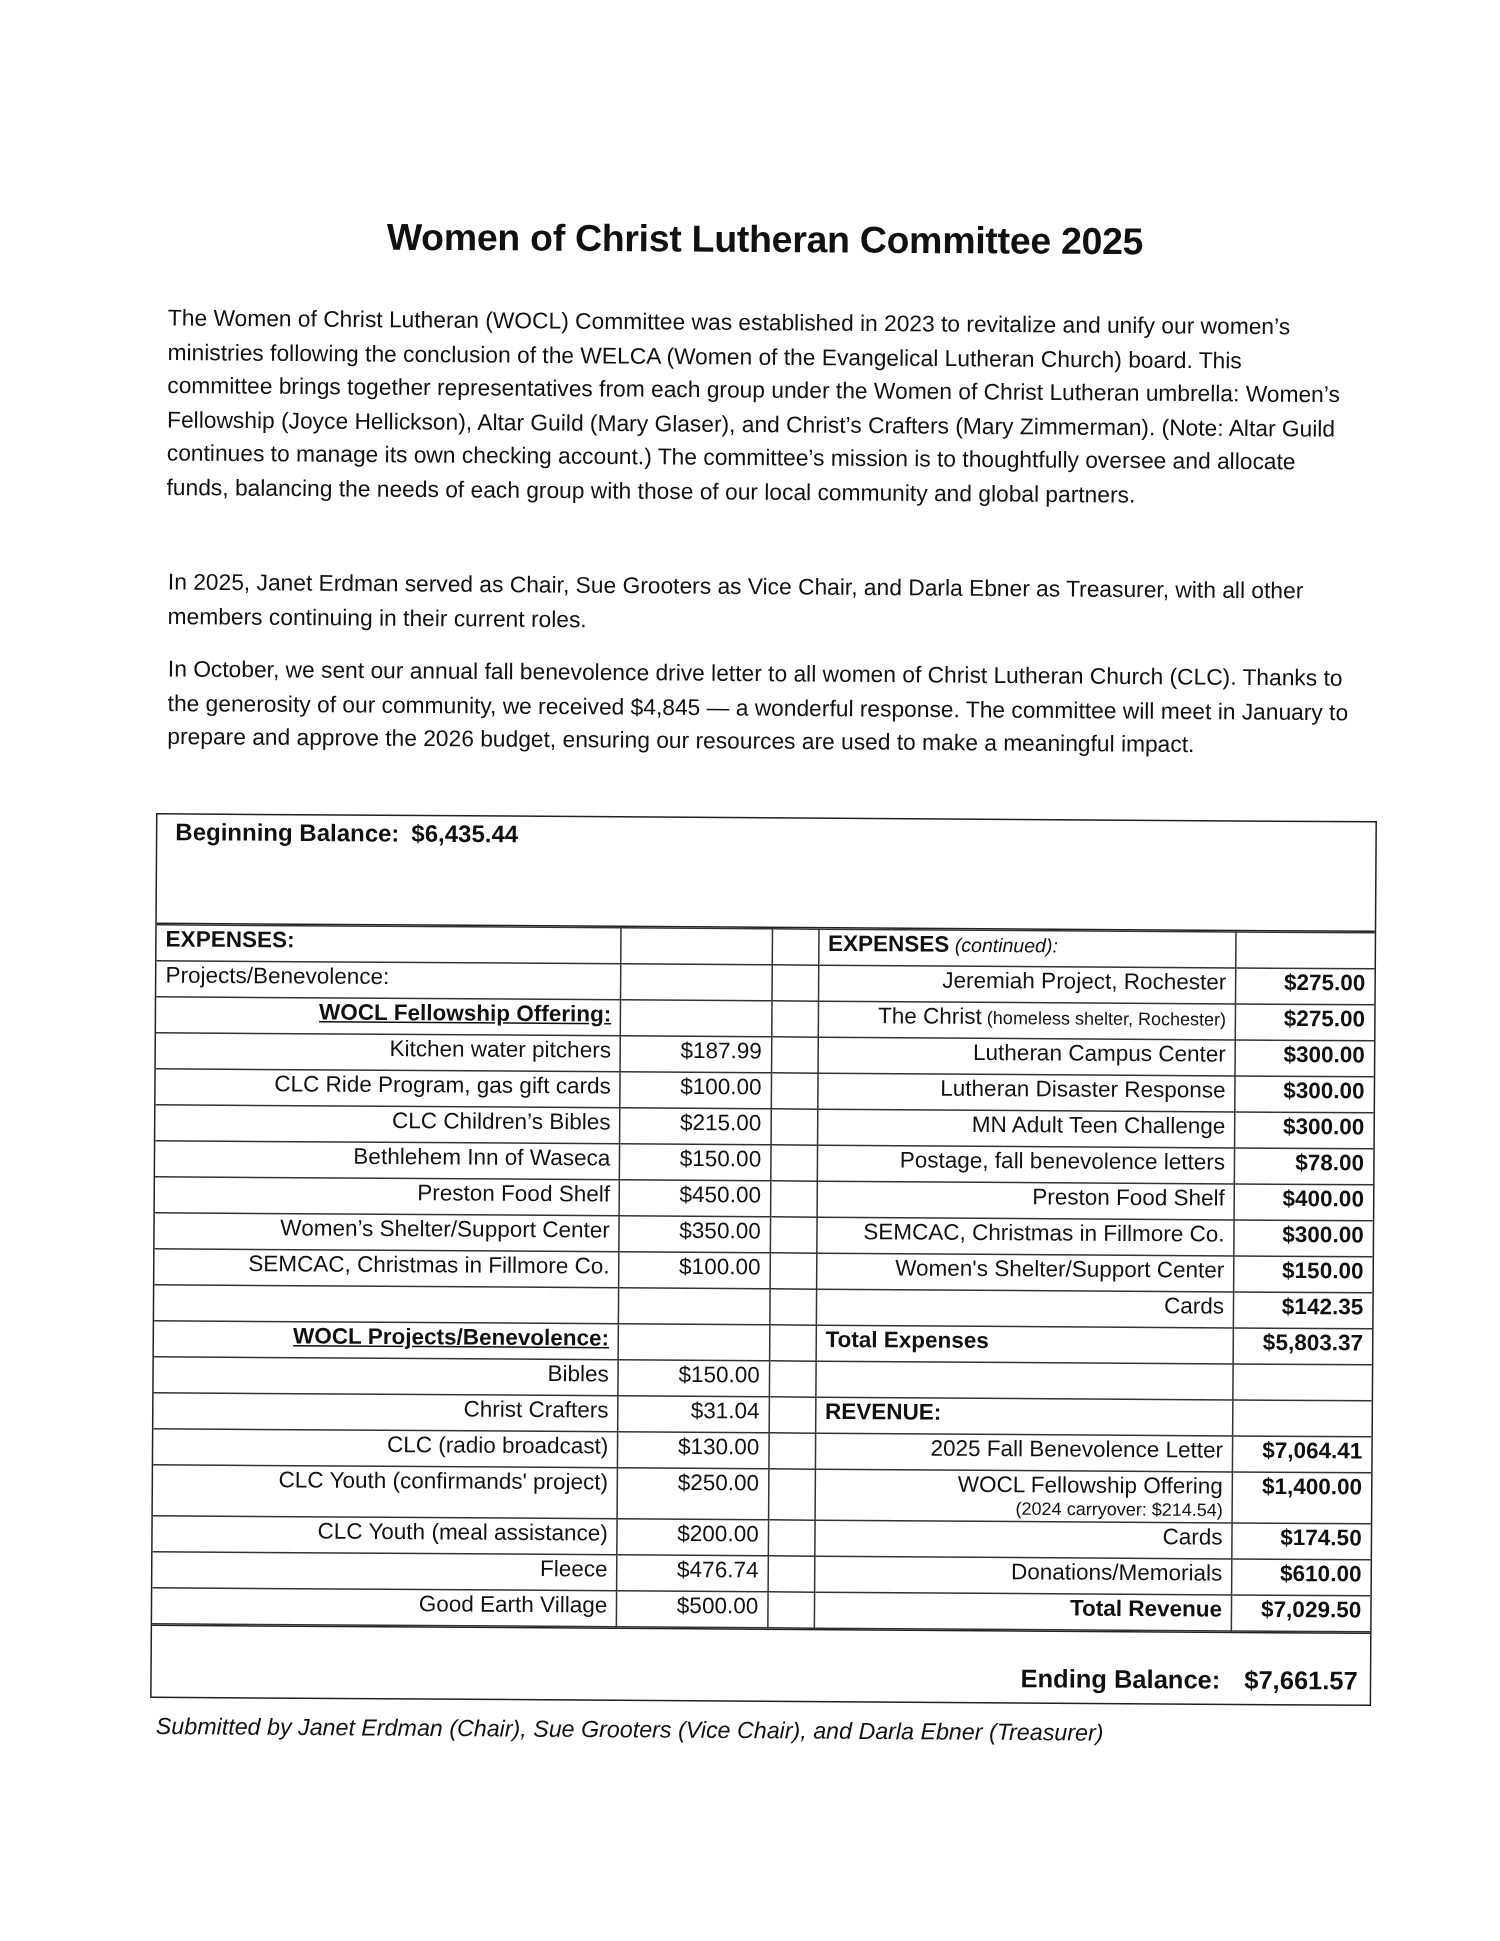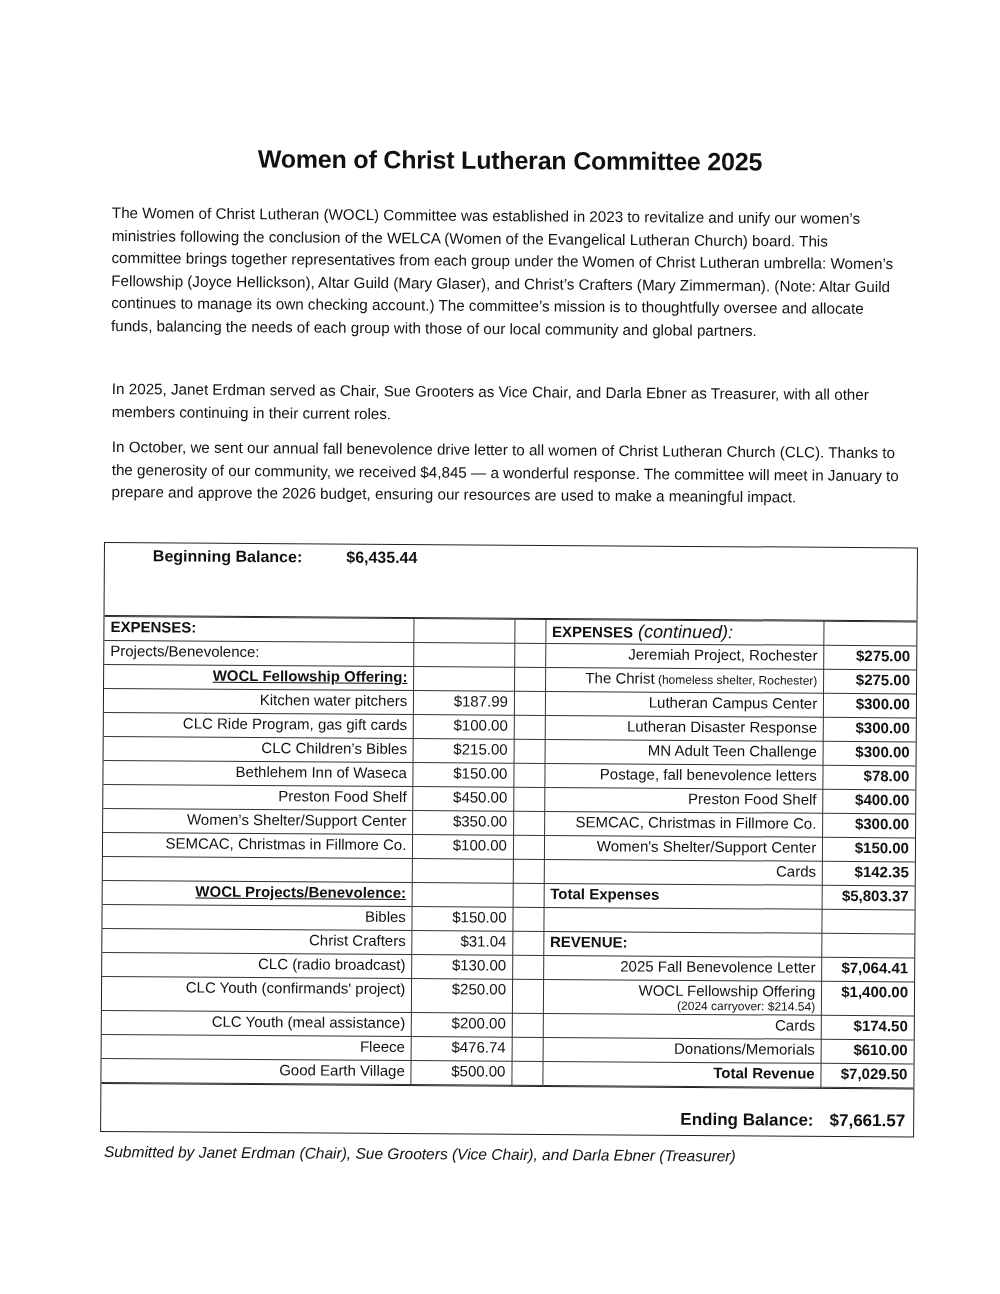--- a/index.html
+++ b/index.html
@@ -5,33 +5,33 @@
   html, body { margin:0; padding:0; background:#ffffff; }
   body { width:1000px; height:1294px; position:relative; font-family:"Liberation Sans", sans-serif; color:#111; overflow:hidden; }
   .page { position:absolute; left:0; top:0; width:1000px; height:982px; }
   .title { position:absolute; left:0; width:1020px; top:146px; text-align:center; font-size:25px; font-weight:bold; letter-spacing:-0.2px; transform:rotate(0.35deg); }
   .para { position:absolute; left:112px; width:790px; font-size:15.2px; line-height:22.5px; transform:rotate(0.45deg); transform-origin:left top; }
   .p1 { top:202px; }
   .p2 { top:378px; }
   .p3 { top:436px; }
   .ledger { position:absolute; left:104px; top:542px; width:812px; transform:rotate(0.38deg); transform-origin:left top; border:1.3px solid #222; }
   .bb { height:64px; border-bottom:1.3px solid #222; padding:4px 12px; font-weight:bold; font-size:16px; }
-  .bb span { margin-right:8px;margin-left:36px; }
+  .bb span { margin-right:8px; }
   table { border-collapse:collapse; width:100%; font-size:15px; }
   td { border:1px solid #333; padding:1px 6px; height:21px; vertical-align:top; }
   td.ll { width:300px; text-align:right; border-left:none; }
   td.la { width:72px; text-align:right; padding-left:22px; }
   td.sp { width:18px; }
   td.rl { width:268px; text-align:right; }
   td.ra { width:80px; text-align:right; border-right:none;font-weight:bold; }
   td.left { text-align:left !important; }
   .b { font-weight:bold; }
   .u { text-decoration:underline; }
   .small { font-size:12px; }
-  .ital { font-style:italic; font-weight:normal; font-size:18px; }
+  .ital { font-style:italic; font-weight:normal; font-size:13px; }
   .sub { display:block; font-size:12px; }
   .eb { height:48px; border-top:1.3px solid #222; text-align:right; padding:22px 8px 0 0; box-sizing:border-box; font-weight:bold; font-size:17px; }
   .eb span { margin-left:16px; }
   .sig { position:absolute; left:104px; top:1143px; font-style:italic; font-size:15.5px; transform:rotate(0.4deg); transform-origin:left top; }
 </style>
 </head>
 <body>
 
 <div class="page">
   <div class="title">Women of Christ Lutheran Committee 2025</div>

